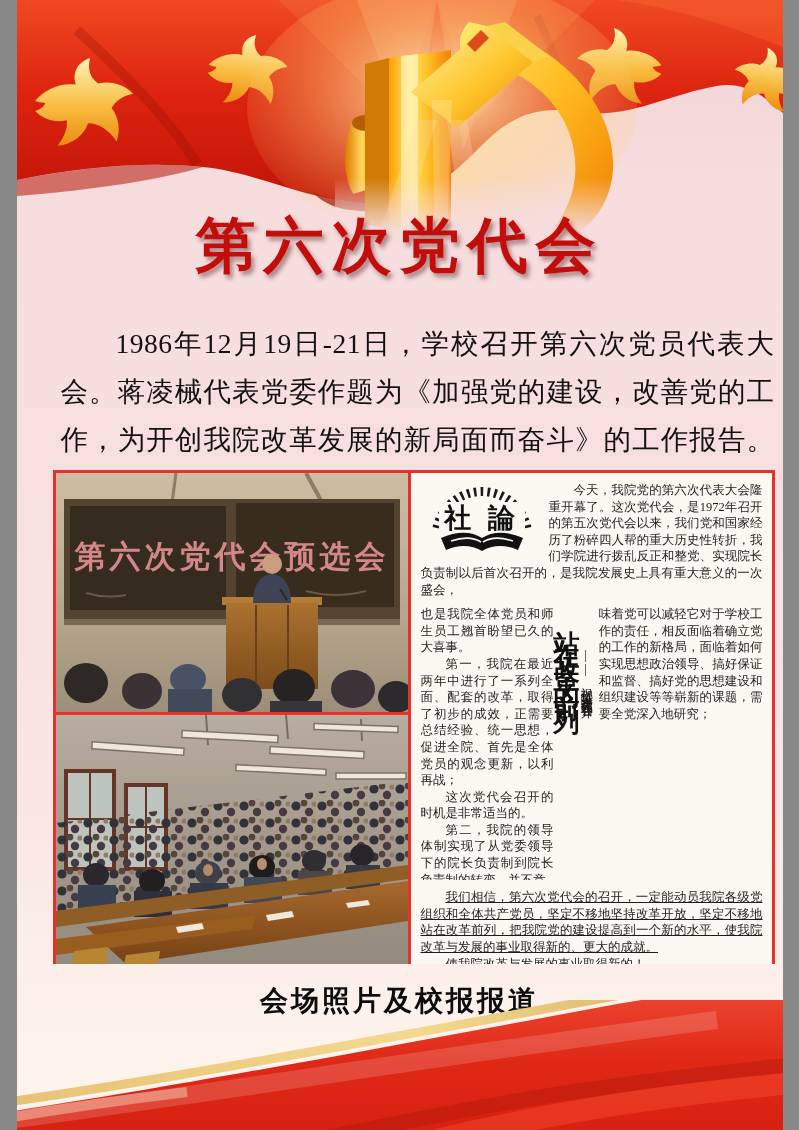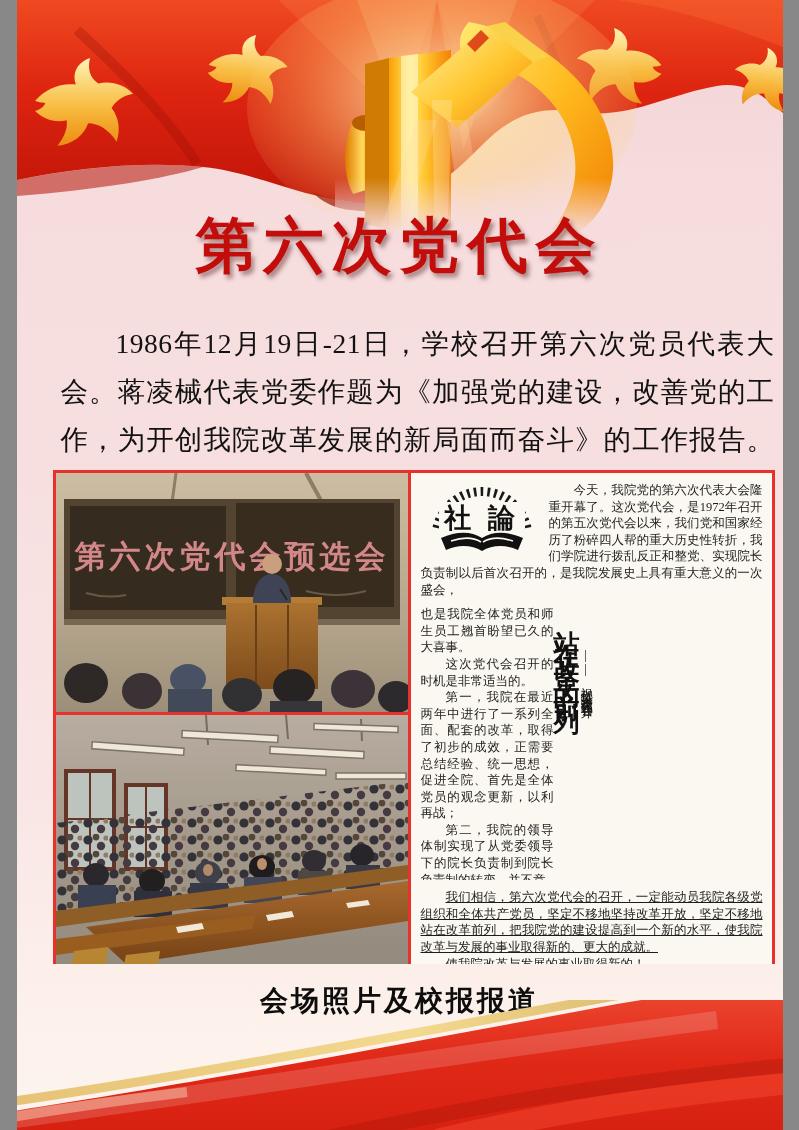--- a/index.html
+++ b/index.html
@@ -278,27 +278,28 @@
         <rect x="18" y="18" width="86" height="30" fill="#fbf8f1"></rect>
         <text x="61" y="43" text-anchor="middle" font-size="27" font-weight="bold" letter-spacing="5" font-family="'Liberation Serif',serif" fill="#111">社 論</text>
         <path d="M20,54 C36,47 50,47 61,54 C72,47 86,47 102,54 L97,66 C84,60 71,61 61,67 C51,61 38,60 25,66 Z" fill="#111"></path>
         <path d="M30,57 C42,53 52,53 60,58 M92,57 C80,53 70,53 62,58" stroke="#fbf8f1" stroke-width="1.6" fill="none"></path>
       </svg>
       <p class="noindent" style="text-indent:2em">今天，我院党的第六次代表大会隆重开幕了。这次党代会，是1972年召开的第五次党代会以来，我们党和国家经历了粉碎四人帮的重大历史性转折，我们学院进行拨乱反正和整党、实现院长负责制以后首次召开的，是我院发展史上具有重大意义的一次盛会，</p>
 
       <div class="clip-cols">
         <div class="col-left">
           <p class="noindent">也是我院全体党员和师生员工翘首盼望已久的大喜事。</p>
+          <p>第一，我院在最近两年中进行了一系列全面、配套的改革，取得了初步的成效，正需要总结经验、统一思想，促进全院、首先是全体党员的观念更新，以利再战；</p>
           <p>这次党代会召开的时机是非常适当的。</p>
-          <p>第一，我院在最近两年中进行了一系列全面、配套的改革，取得了初步的成效，正需要总结经验、统一思想，促进全院、首先是全体党员的观念更新，以利再战；</p>
           <p>第二，我院的领导体制实现了从党委领导下的院长负责制到院长负责制的转变，并不意</p>
         </div>
         <div class="v-headline">站在改革的前列</div>
         <div class="v-sub">——祝贺院第六次党代会召开</div>
         <div class="col-right">
+          <p class="noindent">味着党可以减轻它对于学校工作的责任，相反面临着确立党的工作的新格局，面临着如何实现思想政治领导、搞好保证和监督、搞好党的思想建设和组织建设等等崭新的课题，需要全党深入地研究；</p>
         </div>
       </div>
 
       <div class="clip-foot">
         <p>我们相信，第六次党代会的召开，一定能动员我院各级党组织和全体共产党员，坚定不移地坚持改革开放，坚定不移地站在改革前列，把我院党的建设提高到一个新的水平，使我院改革与发展的事业取得新的、更大的成就。</p>
         <p>使我院改革与发展的事业取得新的！</p>
       </div>
       <svg class="wavy" viewBox="0 0 340 9" preserveAspectRatio="none">
         <path d="M0 6 q5 -6 10 0 t10 0 t10 0 t10 0 t10 0 t10 0 t10 0 t10 0 t10 0 t10 0 t10 0 t10 0 t10 0 t10 0 t10 0 t10 0 t10 0 t10 0 t10 0 t10 0 t10 0 t10 0 t10 0 t10 0 t10 0 t10 0 t10 0 t10 0 t10 0 t10 0 t10 0 t10 0 t10 0 t10 0" fill="none" stroke="#6d6d6d" stroke-width="1.4"></path>
       </svg>

